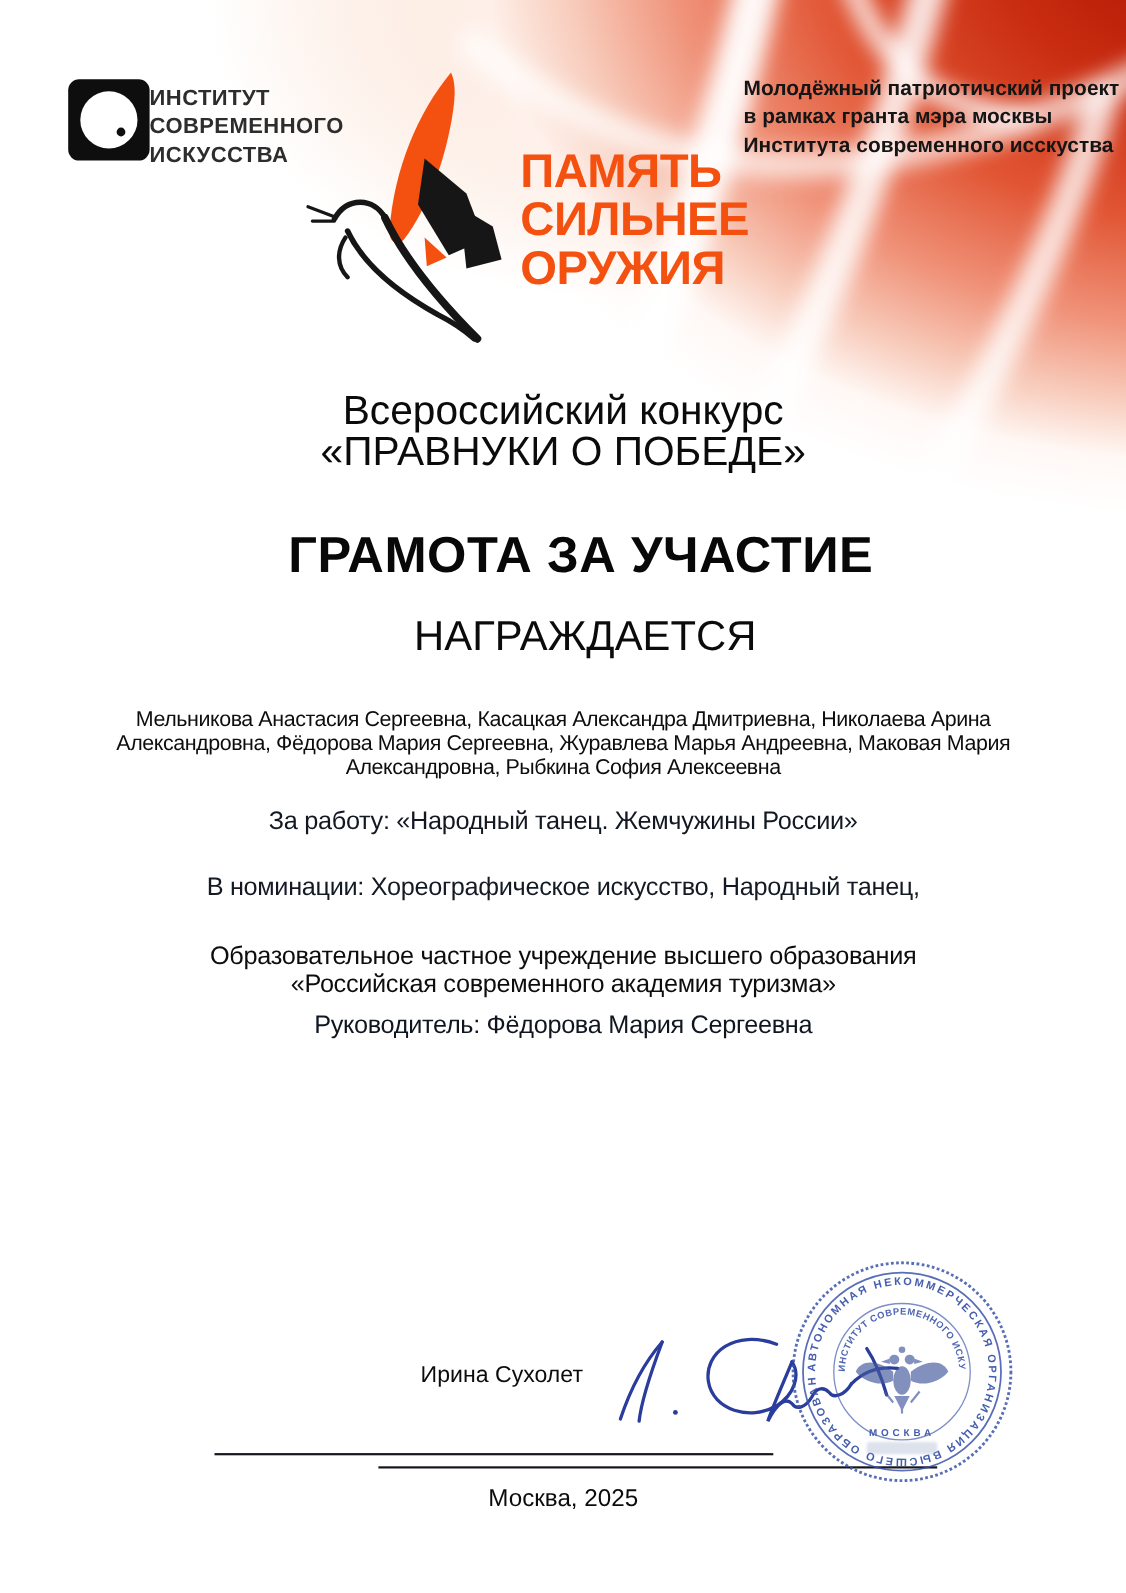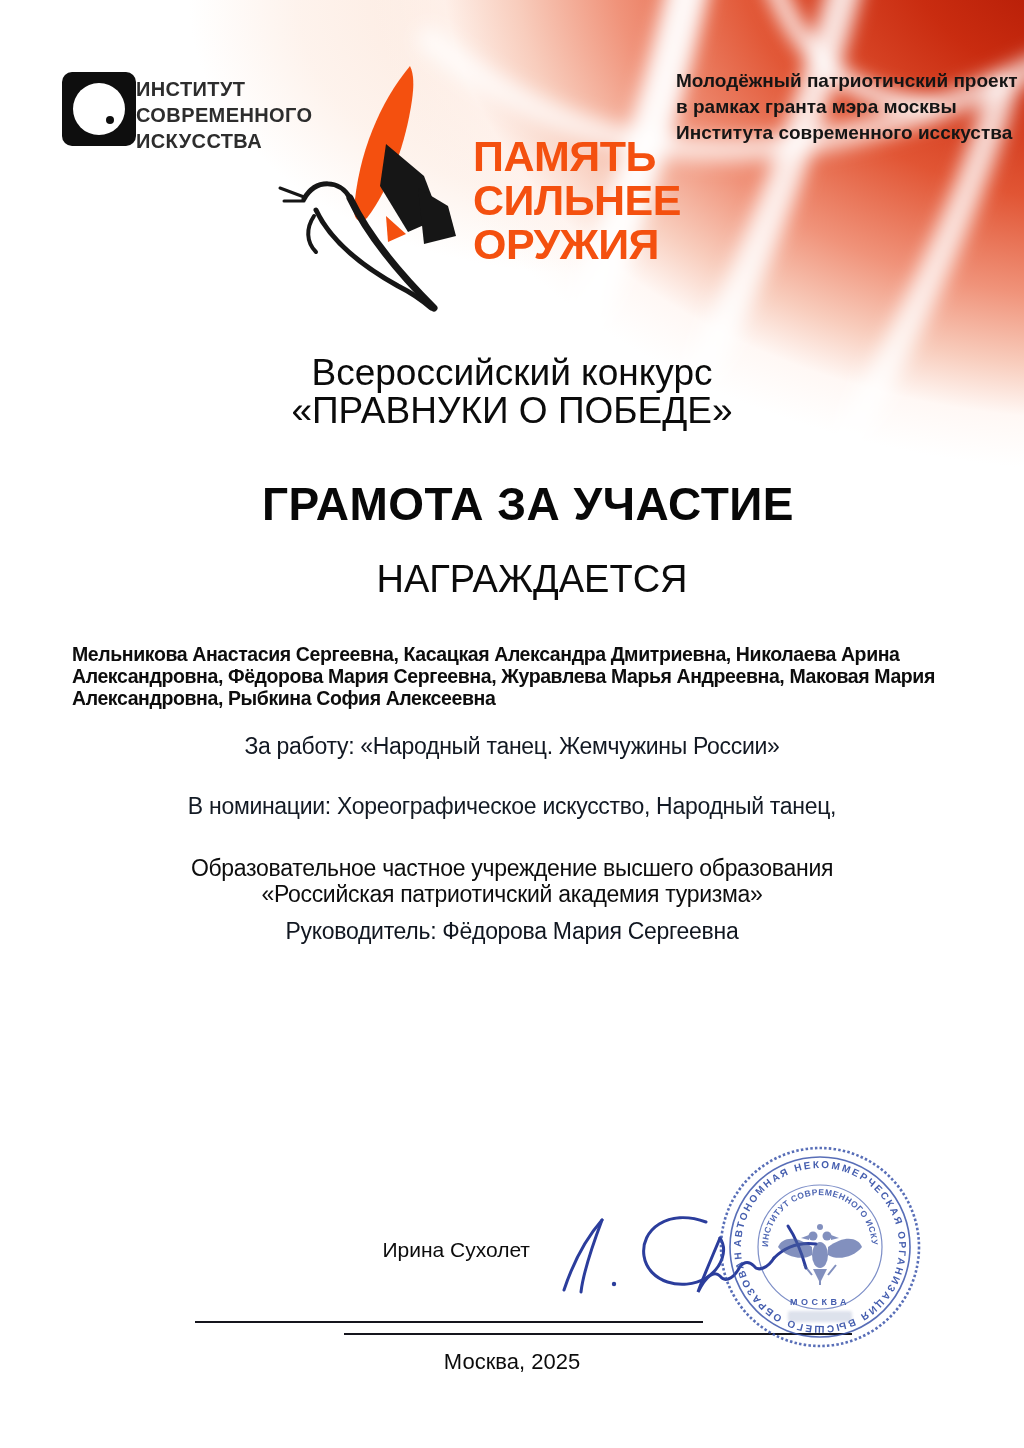--- a/index.html
+++ b/index.html
@@ -50,22 +50,22 @@
     left:676px;top:68px;
     font-size:19px;line-height:26px;font-weight:700;color:#151515;
   }
   
   .center{left:0;width:1024px;text-align:center;}
   .contest1{top:340px;font-size:37px;color:#0b0b0b;margin-top:12px;}
   .contest2{top:390px;font-size:37px;color:#0b0b0b;}
   .award{top:477px;font-size:46px;font-weight:700;letter-spacing:0.5px;color:#080808;margin-left:16px;}
   .awarded{top:558px;font-size:38px;color:#0b0b0b;padding-left:20px;}
   .recipients{
-    top:643px;left:72px;width:880px;
-    font-size:19.5px;font-weight:700;line-height:22px;
+    top:643px;left:72px;width:880px;text-align:center;
+    font-size:19.5px;font-weight:400;line-height:22px;
     letter-spacing:-0.4px;color:#0d0d0d;
   }
   .work{top:733px;font-size:23px;letter-spacing:-0.3px;color:#121822;}
   .nom1{top:793px;font-size:23px;letter-spacing:-0.3px;color:#131a24;}
   .nom2{top:819px;font-size:23px;letter-spacing:-0.3px;color:#131a24;}
   .org1{top:855px;font-size:23px;letter-spacing:-0.3px;color:#0d0d0d;}
   .org2{top:881px;font-size:23px;letter-spacing:-0.3px;color:#0d0d0d;}
   .sup{top:918px;font-size:23px;letter-spacing:-0.3px;color:#101620;}
   
   .rector{
@@ -142,21 +142,21 @@
   <div class="layer center contest1">Всероссийский конкурс</div>
   <div class="layer center contest2">«ПРАВНУКИ О ПОБЕДЕ»</div>
   <div class="layer center award">ГРАМОТА ЗА УЧАСТИЕ</div>
   <div class="layer center awarded">НАГРАЖДАЕТСЯ</div>
 
   <div class="layer recipients">Мельникова Анастасия Сергеевна, Касацкая Александра Дмитриевна, Николаева Арина Александровна, Фёдорова Мария Сергеевна, Журавлева Марья Андреевна, Маковая Мария Александровна, Рыбкина София Алексеевна</div>
 
   <div class="layer center work">За работу: «Народный танец. Жемчужины России»</div>
   <div class="layer center nom1">В номинации: Хореографическое искусство, Народный танец,</div>
   <div class="layer center org1">Образовательное частное учреждение высшего образования</div>
-  <div class="layer center org2">«Российская патриотичский академия туризма»</div>
+  <div class="layer center org2">«Российская современного академия туризма»</div>
   <div class="layer center sup">Руководитель: Фёдорова Мария Сергеевна</div>
 
   <div class="layer rector">
     <div>Ирина Сухолет</div>
   </div>
 
   <svg class="layer sig" viewBox="0 0 280 112">
     <g stroke="#2b3d9c" stroke-width="3" fill="none" stroke-linecap="round">
       <path d="M16,94 C26,64 40,40 54,24"></path>
       <path d="M54,24 C42,56 35,78 33,96"></path>

